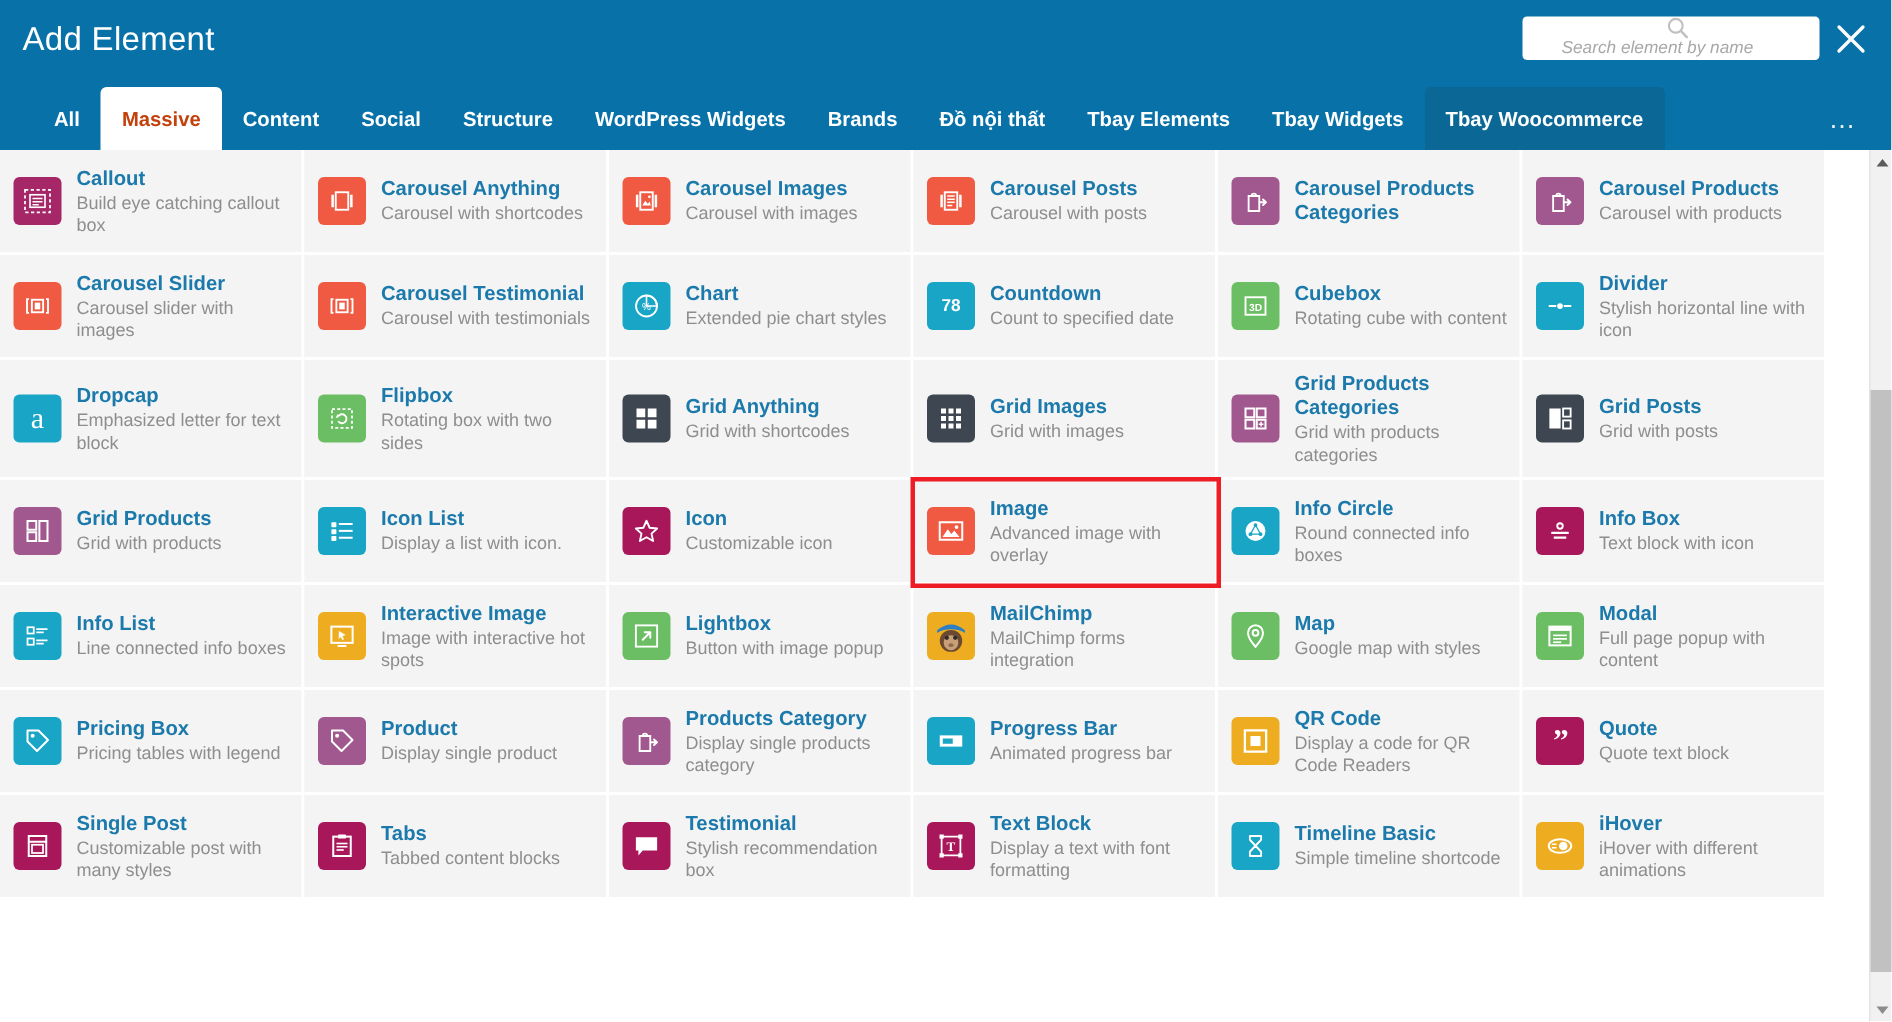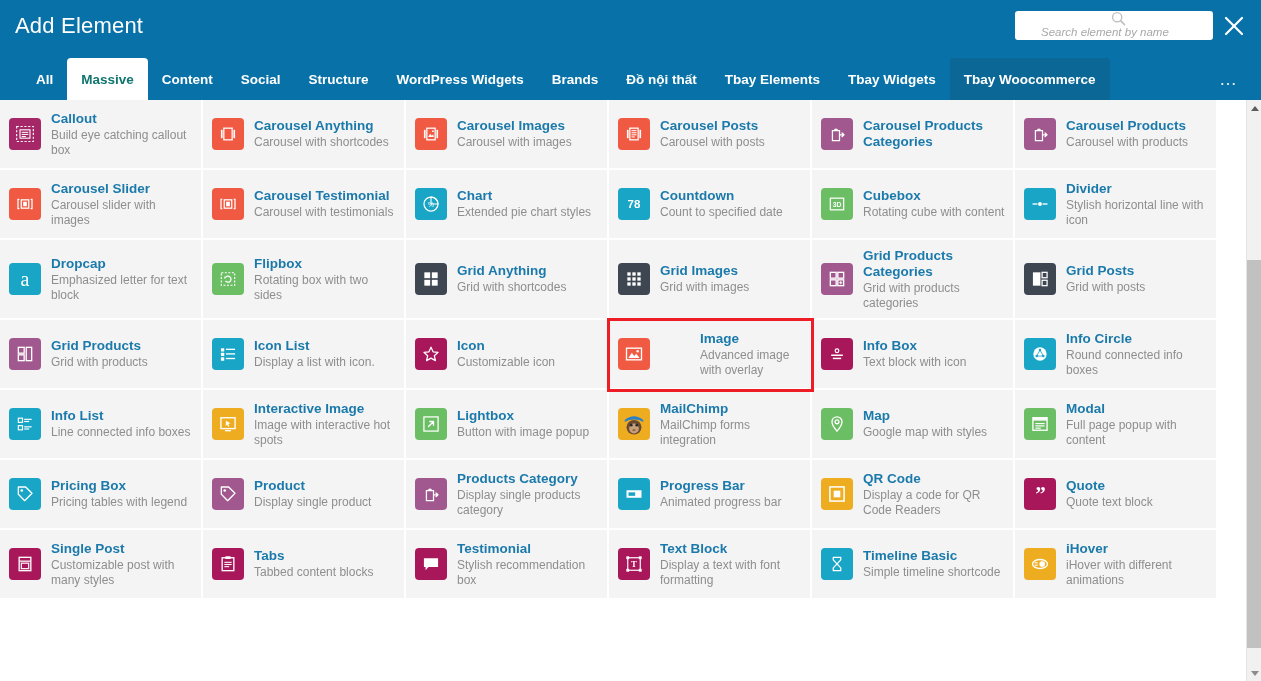--- a/index.html
+++ b/index.html
@@ -44,21 +44,21 @@
     position:absolute; left:0; top:58px; width:1261px; height:42px;
     display:flex; align-items:flex-end; padding-left:22px;
   }
   .tab {
     height:42px; padding:0 14px;
     display:flex; align-items:center; justify-content:center;
     color:#ffffff; font-size:13.5px; font-weight:700;
     cursor:pointer; white-space:nowrap;
     border-radius:4px 4px 0 0;
   }
-  .tab.active { background:#ffffff; color:#0f766e; }
+  .tab.active { background:#ffffff; color:#c2410c; }
   .tab.semiactive { background:#0b6896; color:#ffffff; }
   .tab-more {
     margin-left:auto; margin-right:22px; height:42px;
     display:flex; align-items:center; color:#e8eef2; font-size:18px;
     letter-spacing:2px; cursor:pointer;
   }
 
   
   .content {
     position:absolute; left:0; top:100px; width:1224px; height:581px;
@@ -78,21 +78,20 @@
     border-bottom:2px solid #ffffff;
     display:flex; align-items:center;
     padding:8px 6px 8px 9px;
     cursor:pointer;
   }
   .card.empty { background:transparent; border:none; cursor:default; }
   .card.selected {
     outline:3px solid #ee1c25;
     outline-offset:-1px;
     z-index:5;
-    gap:40px;
   }
   .card-icon {
     flex:0 0 32px; width:32px; height:32px;
     border-radius:4px;
     display:flex; align-items:center; justify-content:center;
     margin-right:10px;
   }
   .card-icon svg { display:block; }
   .card-text { min-width:0; }
   .card-title {
@@ -460,33 +459,20 @@
               <path d="M5.2 16.7 L9.4 10.6 L12.3 14.3 L14.6 11.6 L18.8 16.7 Z" fill="#ffffff"></path>
               <circle cx="16.4" cy="8.8" r="1.5" fill="#ffffff"></circle>
             </svg>
           </div>
           <div class="card-text">
             <div class="card-title">Image</div>
             <div class="card-desc">Advanced image with overlay</div>
           </div>
         </div>
         <div class="card">
-          <div class="card-icon" style="background: rgb(168, 23, 90);">
-            <svg viewBox="0 0 24 24" width="20" height="20">
-              <circle cx="12" cy="8" r="2.2" fill="none" stroke="#ffffff" stroke-width="1.5"></circle>
-              <line x1="5" y1="13.5" x2="19" y2="13.5" stroke="#ffffff" stroke-width="1.8"></line>
-              <line x1="7" y1="17.3" x2="17" y2="17.3" stroke="#ffffff" stroke-width="1.8"></line>
-            </svg>
-          </div>
-          <div class="card-text">
-            <div class="card-title">Info Box</div>
-            <div class="card-desc">Text block with icon</div>
-          </div>
-        </div>
-        <div class="card">
           <div class="card-icon" style="background: rgb(24, 165, 198);">
             <svg viewBox="0 0 24 24" width="20" height="20">
               <circle cx="12" cy="12" r="8" fill="#ffffff"></circle>
               <g fill="#18a5c6">
                 <circle cx="12" cy="7.2" r="1.5"></circle>
                 <circle cx="8" cy="14.5" r="1.5"></circle>
                 <circle cx="16" cy="14.5" r="1.5"></circle>
               </g>
               <g stroke="#18a5c6" stroke-width="1">
                 <line x1="12" y1="7.2" x2="8" y2="14.5"></line>
@@ -494,20 +480,33 @@
                 <line x1="8" y1="14.5" x2="16" y2="14.5"></line>
               </g>
             </svg>
           </div>
           <div class="card-text">
             <div class="card-title">Info Circle</div>
             <div class="card-desc">Round connected info boxes</div>
           </div>
         </div>
         <div class="card">
+          <div class="card-icon" style="background: rgb(168, 23, 90);">
+            <svg viewBox="0 0 24 24" width="20" height="20">
+              <circle cx="12" cy="8" r="2.2" fill="none" stroke="#ffffff" stroke-width="1.5"></circle>
+              <line x1="5" y1="13.5" x2="19" y2="13.5" stroke="#ffffff" stroke-width="1.8"></line>
+              <line x1="7" y1="17.3" x2="17" y2="17.3" stroke="#ffffff" stroke-width="1.8"></line>
+            </svg>
+          </div>
+          <div class="card-text">
+            <div class="card-title">Info Box</div>
+            <div class="card-desc">Text block with icon</div>
+          </div>
+        </div>
+        <div class="card">
           <div class="card-icon" style="background: rgb(24, 165, 198);">
             <svg viewBox="0 0 24 24" width="20" height="20">
               <rect x="4" y="5" width="5" height="5" fill="none" stroke="#ffffff" stroke-width="1.4"></rect>
               <rect x="4" y="14" width="5" height="5" fill="none" stroke="#ffffff" stroke-width="1.4"></rect>
               <line x1="11" y1="6.4" x2="20" y2="6.4" stroke="#ffffff" stroke-width="1.4"></line>
               <line x1="11" y1="9" x2="17" y2="9" stroke="#ffffff" stroke-width="1.4"></line>
               <line x1="11" y1="15.4" x2="20" y2="15.4" stroke="#ffffff" stroke-width="1.4"></line>
               <line x1="11" y1="18" x2="17" y2="18" stroke="#ffffff" stroke-width="1.4"></line>
             </svg>
           </div>

